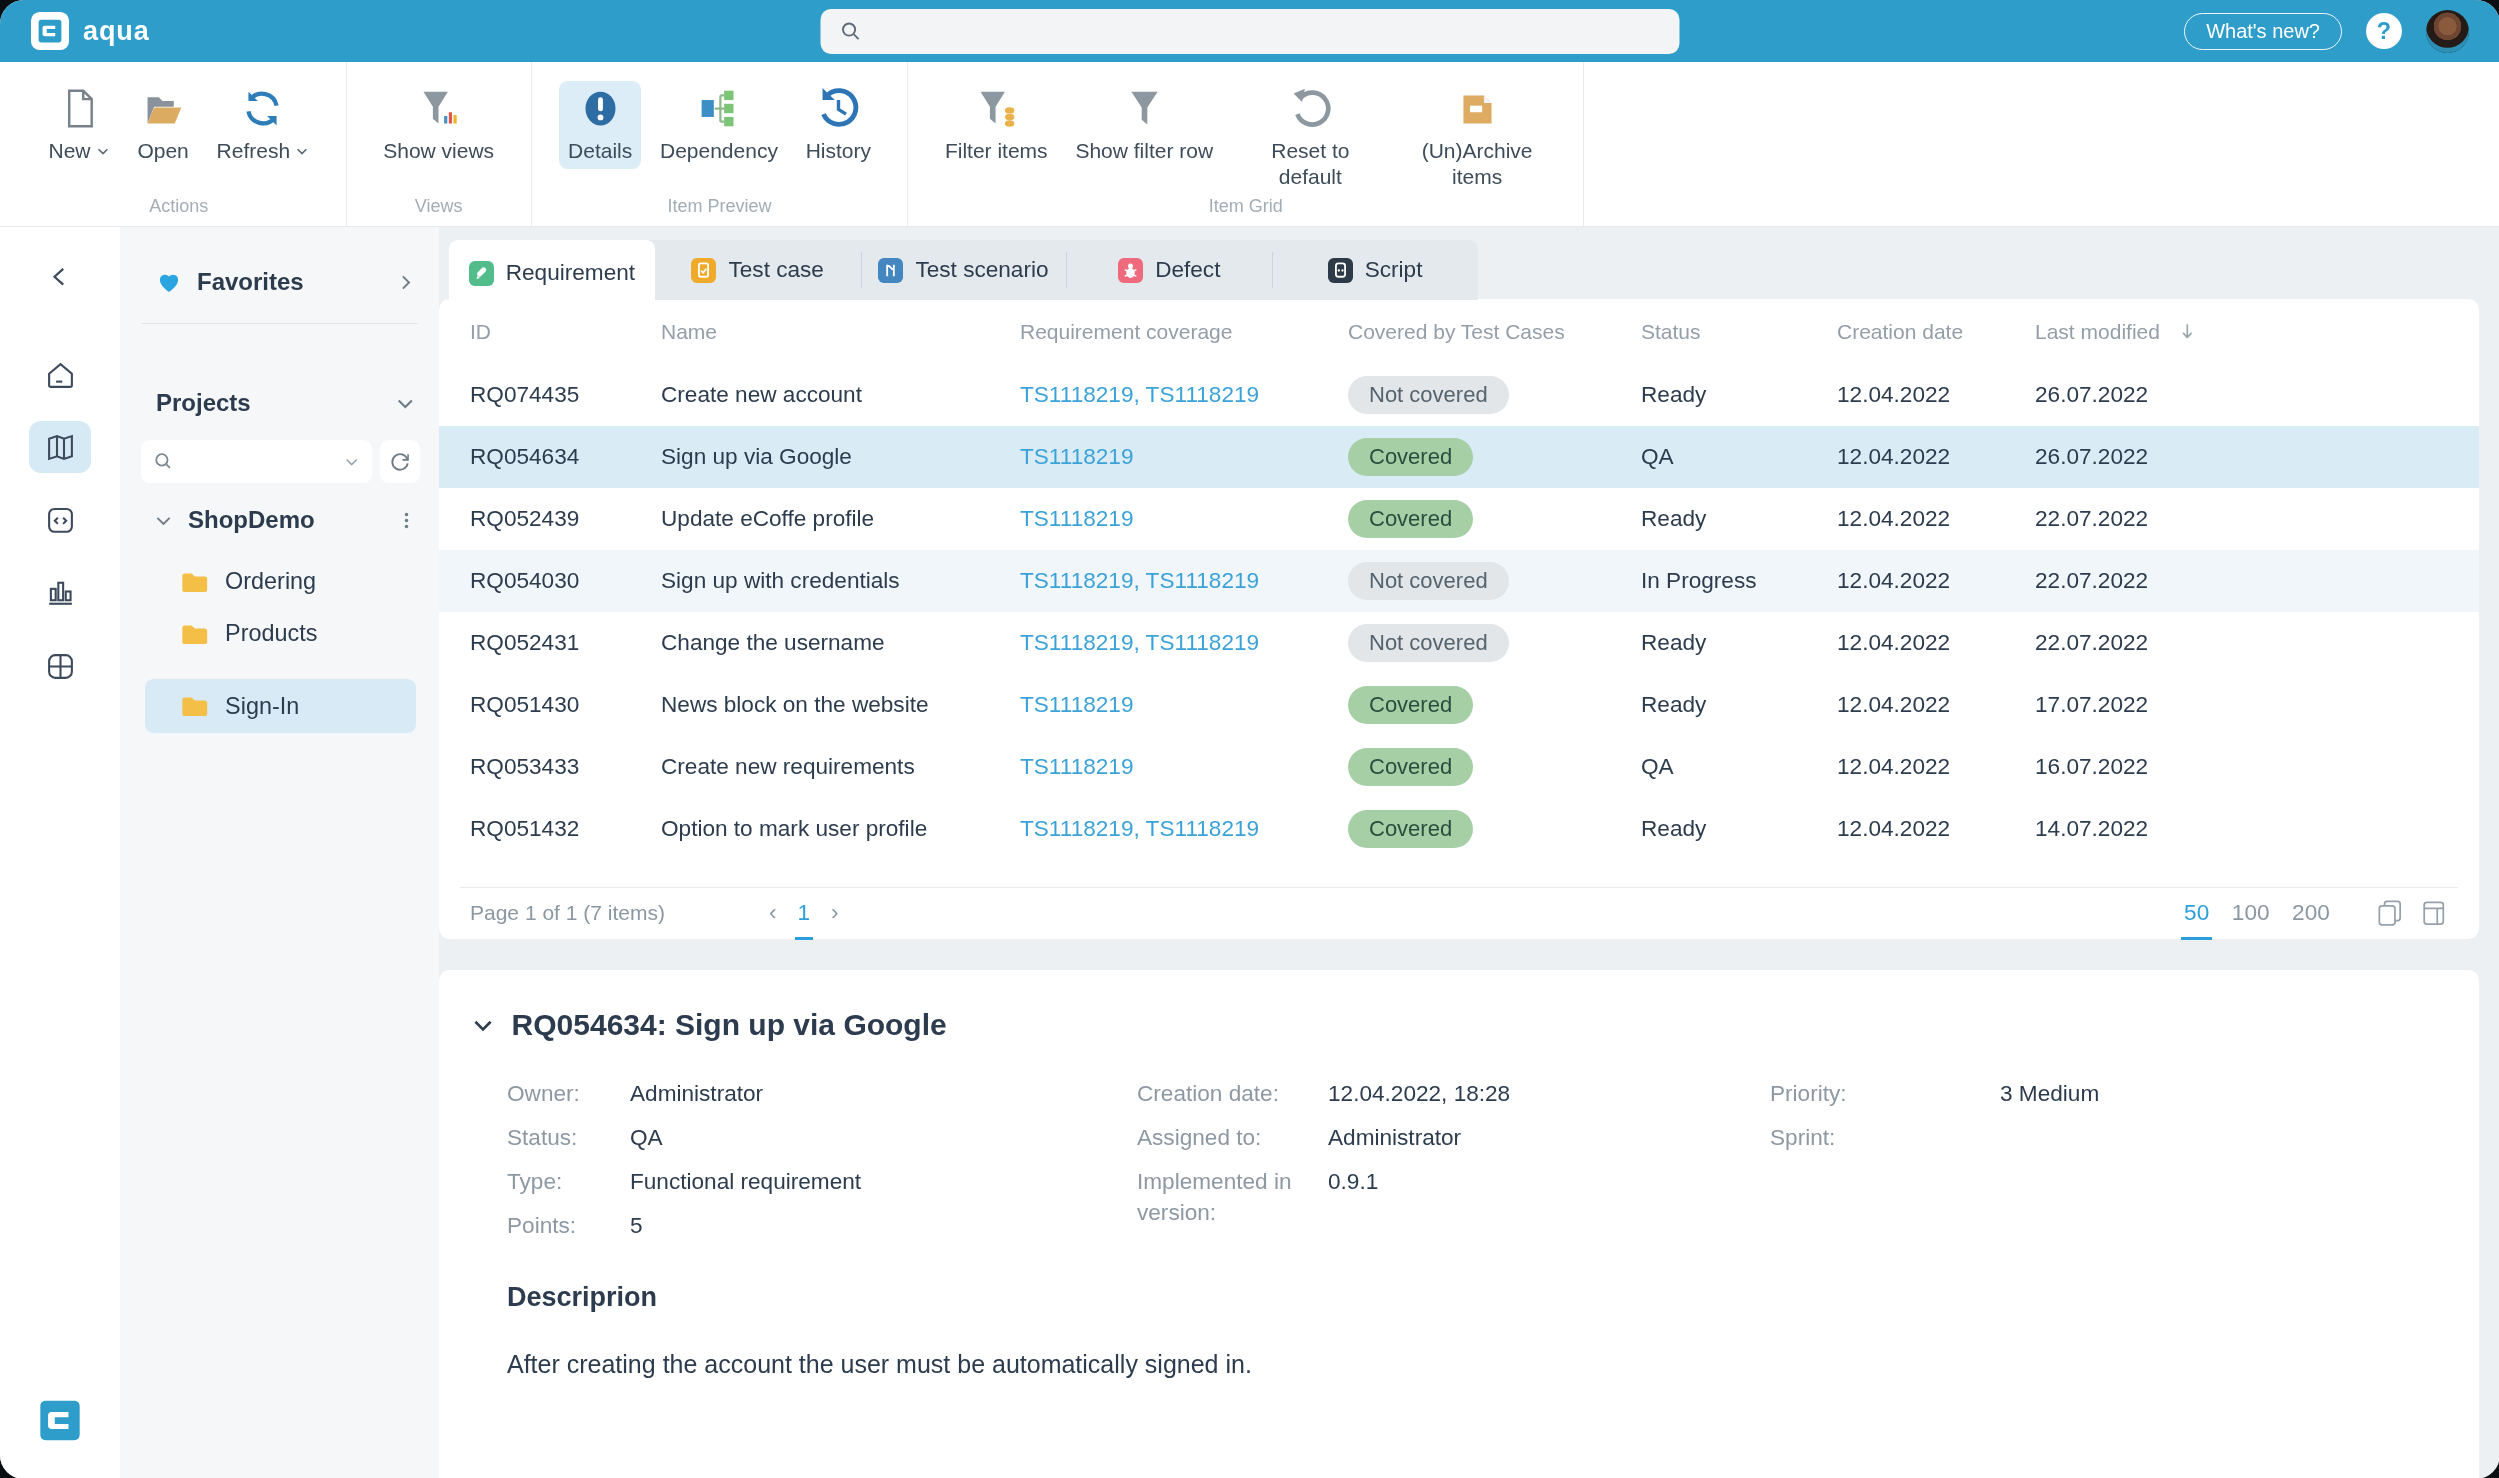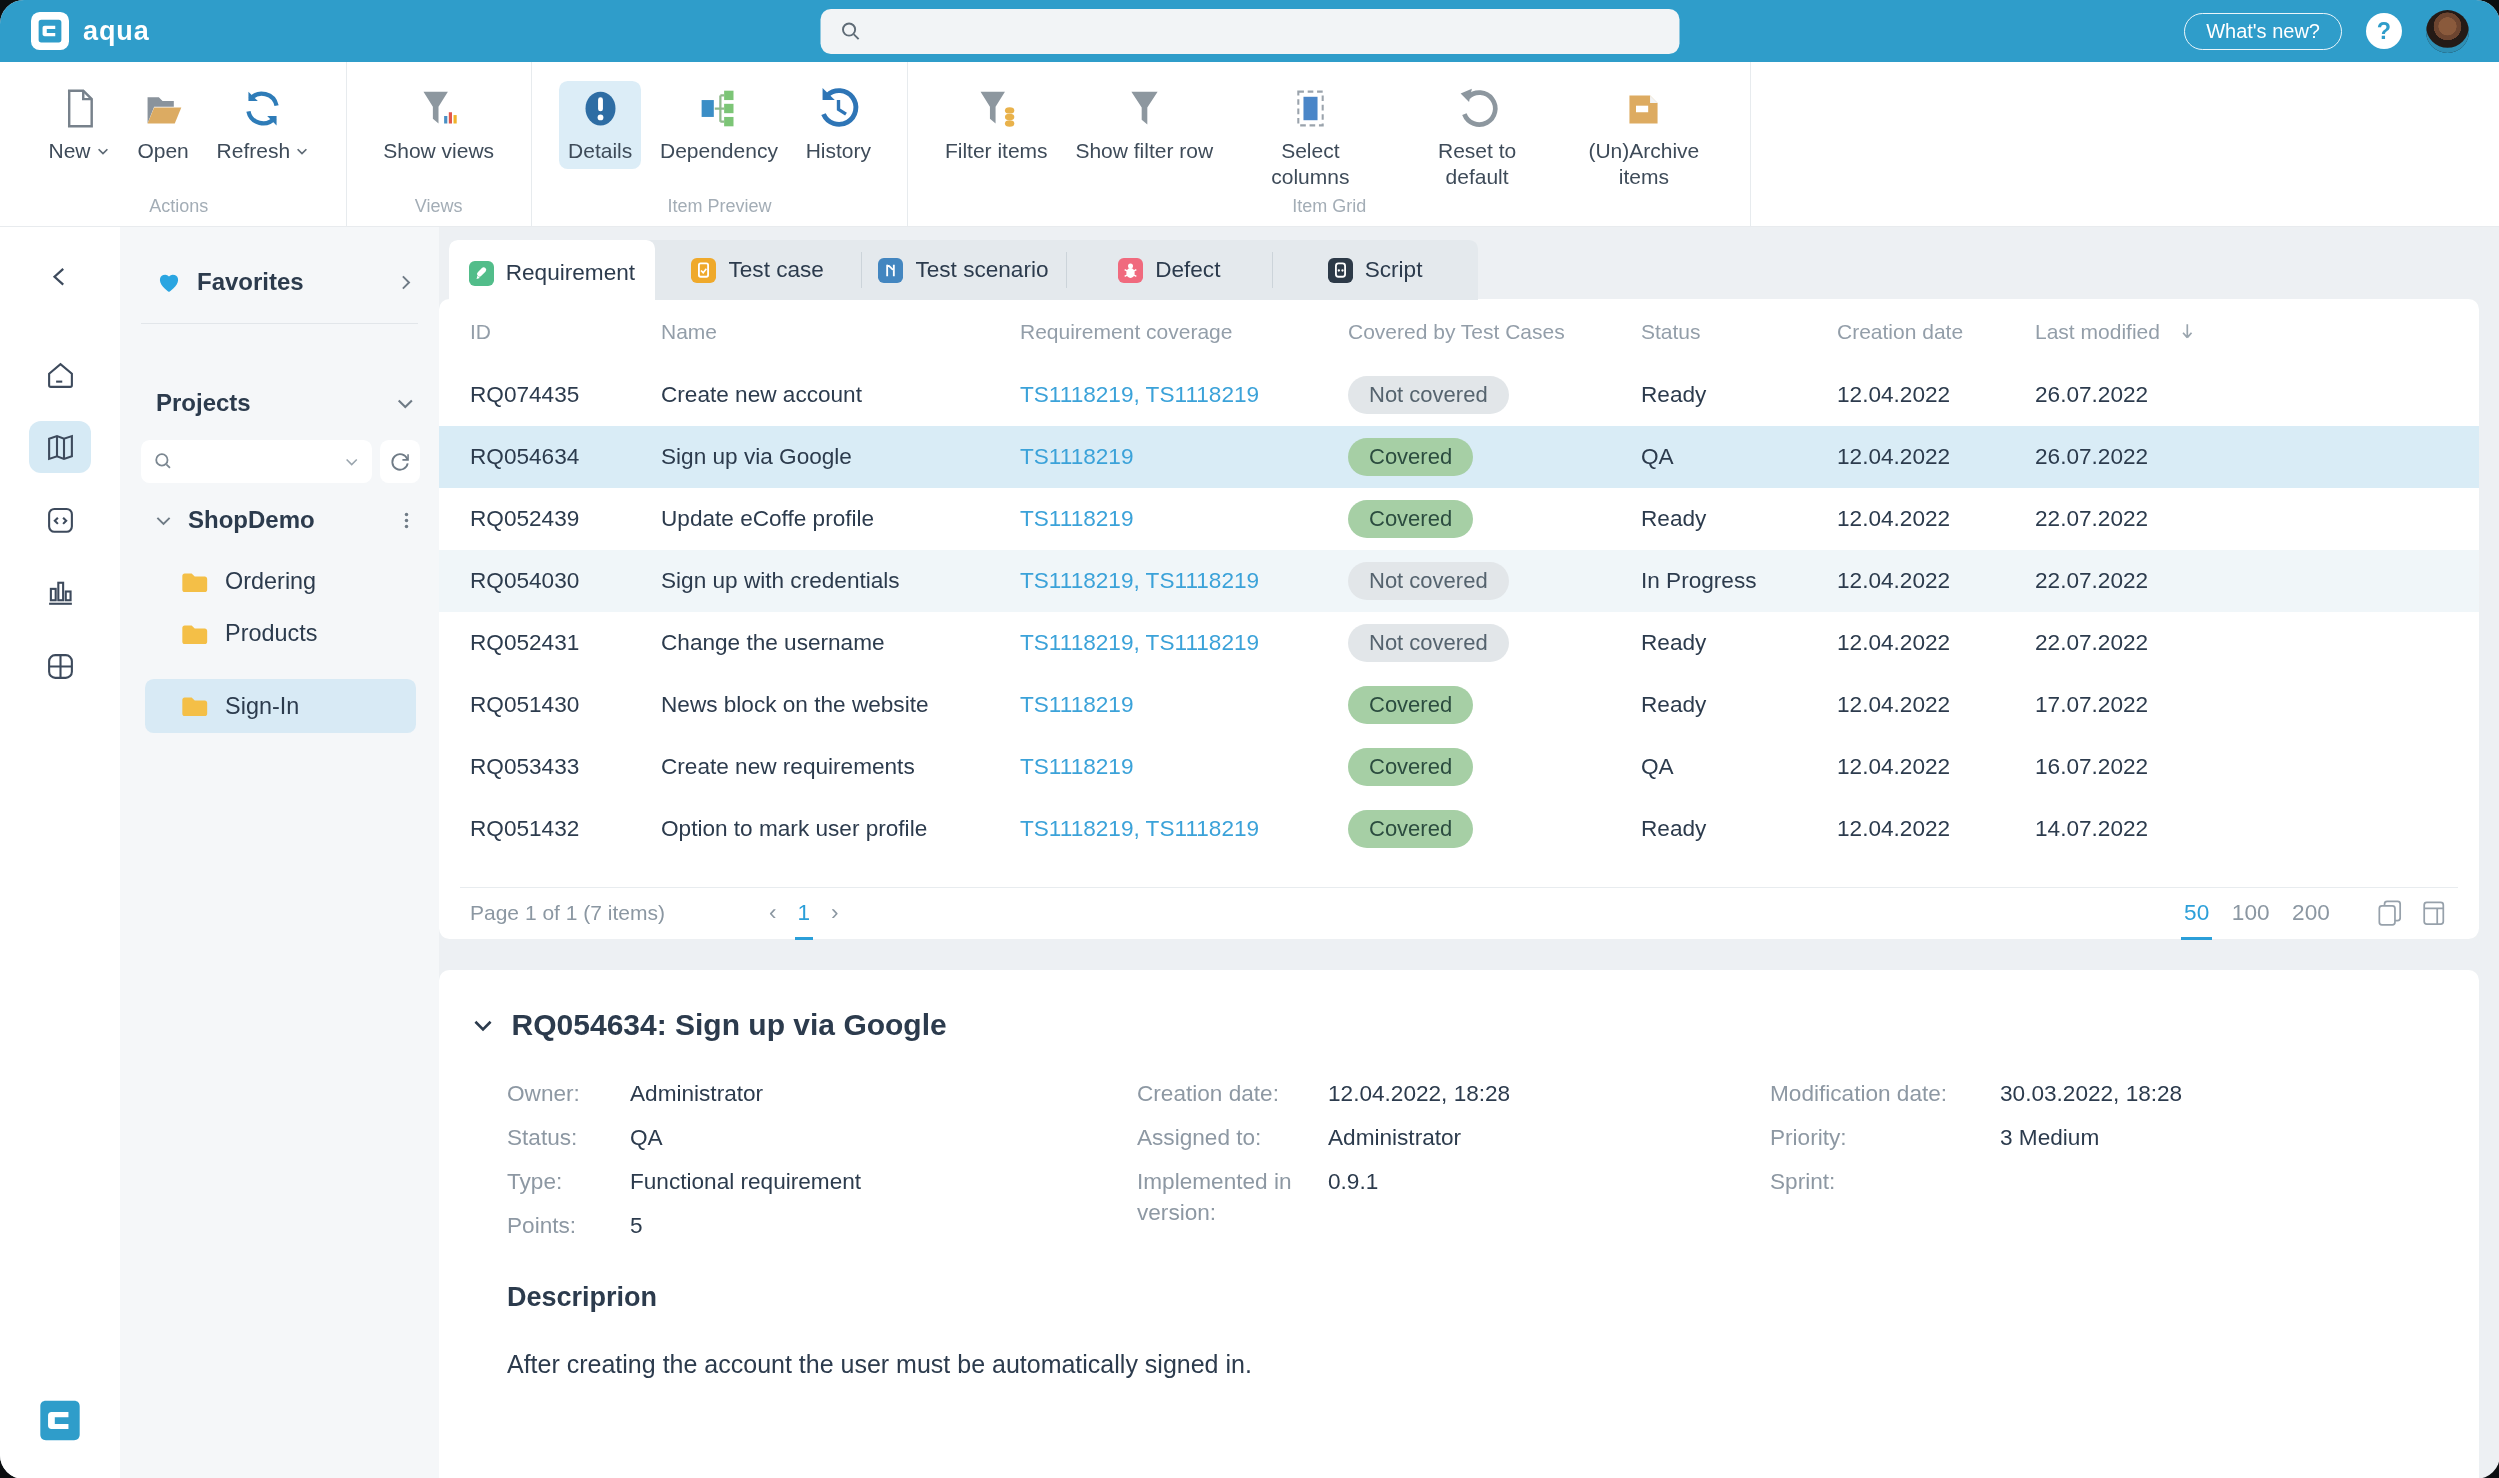--- a/index.html
+++ b/index.html
@@ -243,29 +243,20 @@
       <div class="tb-btn">
         <span class="ic">
           <svg viewBox="0 0 48 48" width="45" height="45">
               <path d="M10 6h28L27 23v18l-6-5V23z" fill="#8d979f"></path>
             </svg>
         </span>
         <span class="tb-label two">Show filter row</span>
       </div>
       <div class="tb-btn">
         <span class="ic">
-          <svg viewBox="0 0 48 48" width="45" height="45">
-              <rect x="11" y="6" width="26" height="36" fill="none" stroke="#9aa3ac" stroke-width="2.2" stroke-dasharray="6 4"></rect>
-              <rect x="16.5" y="11.5" width="15" height="25" fill="#4a86c8"></rect>
-            </svg>
-        </span>
-        <span class="tb-label two">Select columns</span>
-      </div>
-      <div class="tb-btn">
-        <span class="ic">
           <svg viewBox="0 0 48 48" width="45" height="45" fill="none">
               <path d="M14 12a17 17 0 1 1-4 18" stroke="#8d979f" stroke-width="5"></path>
               <path d="M18 3 6 8l9 9z" fill="#8d979f"></path>
             </svg>
         </span>
         <span class="tb-label two">Reset to default</span>
       </div>
       <div class="tb-btn">
         <span class="ic">
           <svg viewBox="0 0 48 48" width="45" height="45">
@@ -610,24 +601,20 @@
             <span class="flabel2">Assigned to:</span>
             <span class="fvalue">Administrator</span>
           </div>
         <div class="frow">
             <span class="flabel2">Implemented in version:</span>
             <span class="fvalue">0.9.1</span>
           </div>
       </div>
       <div class="fcol c3">
         <div class="frow">
-            <span class="flabel2">Modification date:</span>
-            <span class="fvalue">30.03.2022, 18:28</span>
-          </div>
-        <div class="frow">
             <span class="flabel2">Priority:</span>
             <span class="fvalue">3 Medium</span>
           </div>
         <div class="frow">
             <span class="flabel2">Sprint:</span>
             <span class="fvalue"></span>
           </div>
       </div>
     </div>
 

